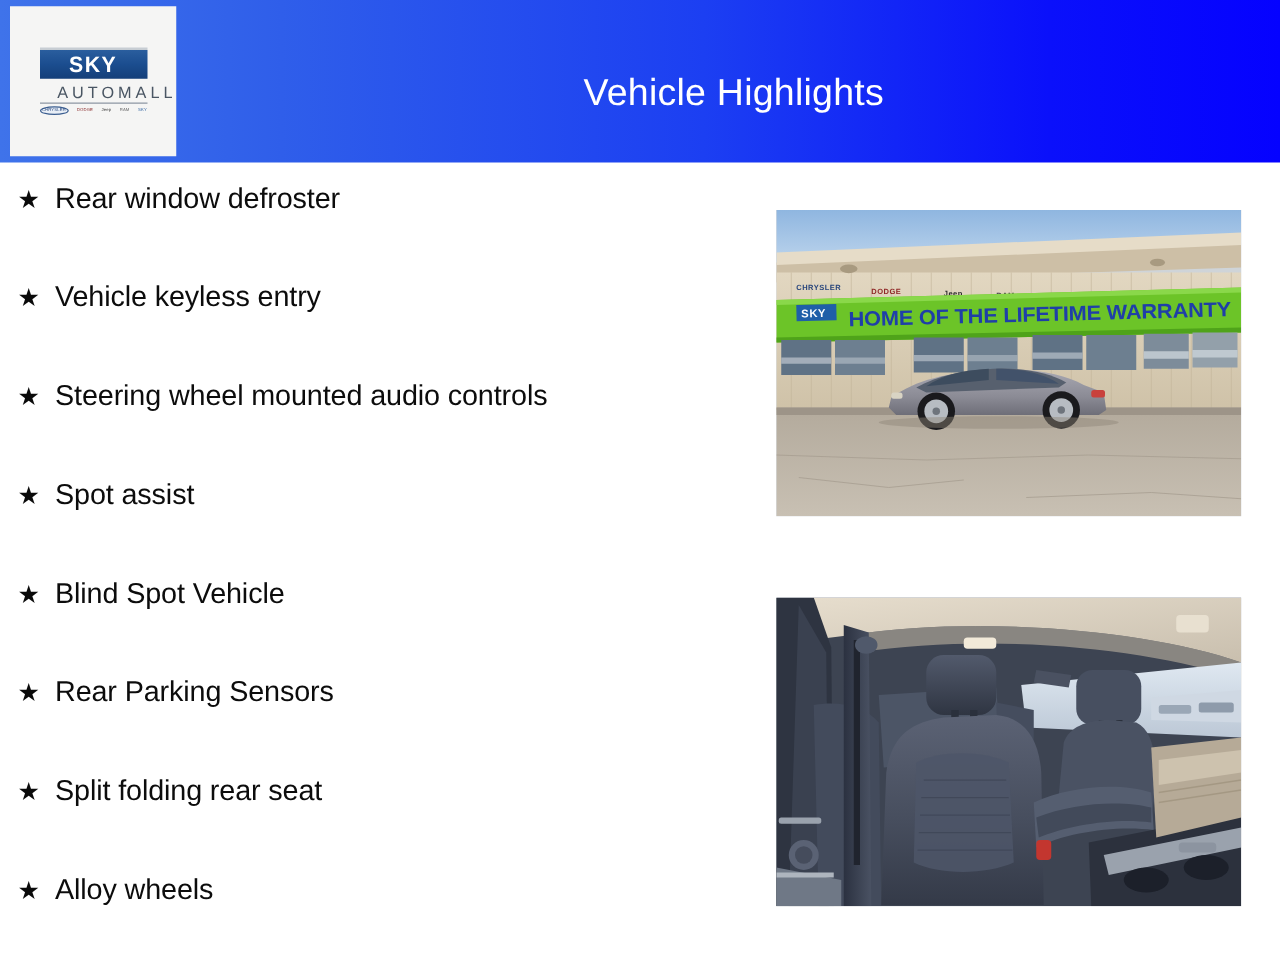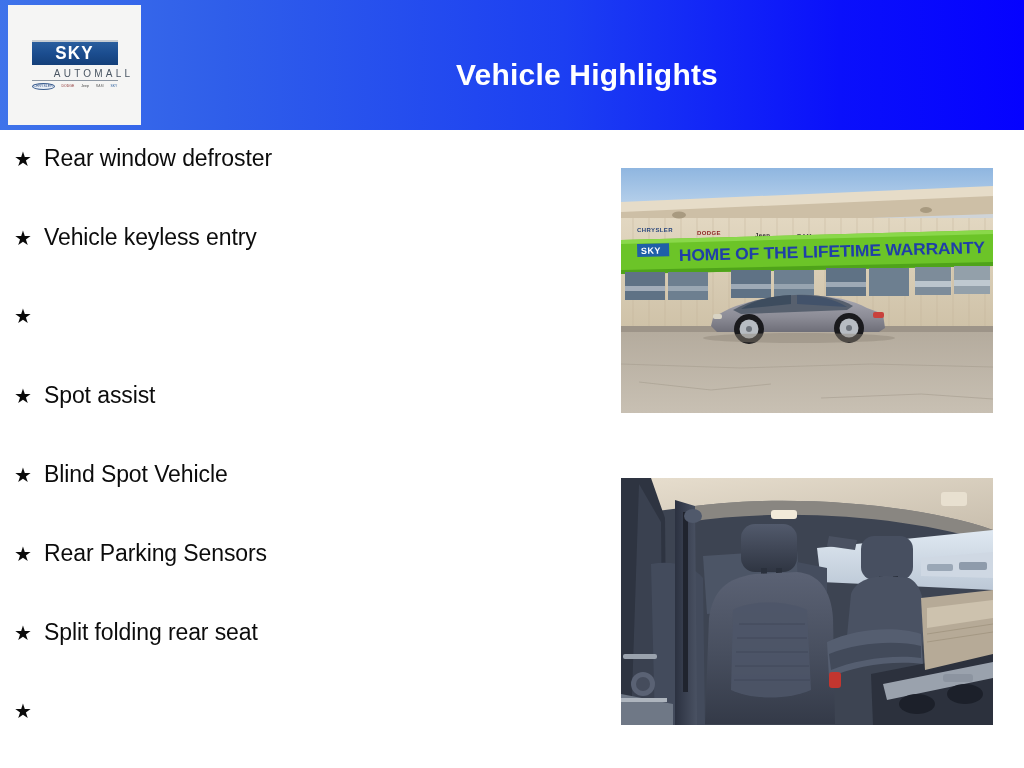--- a/index.html
+++ b/index.html
@@ -33,21 +33,21 @@
     position: absolute;
     left: 150px;
     top: 0;
     width: 874px;
     height: 150px;
     display: flex;
     align-items: center;
     justify-content: center;
     color: #ffffff;
     font-size: 30px;
-    font-weight: 700;
+    font-weight: 400;
     letter-spacing: 0.2px;
     white-space: nowrap;
   }
 
   
   .logo-box {
     position: absolute;
     left: 8px;
     top: 5px;
     width: 133px;
@@ -81,21 +81,21 @@
     font-size: 17px;
     font-weight: bold;
     letter-spacing: 1.2px;
     font-family: "Liberation Sans", sans-serif;
     transform: scaleY(1.05);
   }
 
   .logo-automall {
     margin-top: 3px;
     color: #4a5663;
-    font-size: 10px;
+    font-size: 13px;
     letter-spacing: 3.2px;
     font-weight: 500;
     text-indent: 3px;
     margin-left: 35px;
   }
 
   .logo-divider {
     width: 86px;
     height: 1px;
     background: #8d97a3;
@@ -220,20 +220,21 @@
       <span class="feature-label">Rear window defroster</span>
     </div>
 
     <div class="feature-row">
       <span class="feature-star">★</span>
       <span class="feature-label">Vehicle keyless entry</span>
     </div>
 
     <div class="feature-row">
       <span class="feature-star">★</span>
+      <span class="feature-label">Steering wheel mounted audio controls</span>
     </div>
 
     <div class="feature-row">
       <span class="feature-star">★</span>
       <span class="feature-label">Spot assist</span>
     </div>
 
     <div class="feature-row">
       <span class="feature-star">★</span>
       <span class="feature-label">Blind Spot Vehicle</span>
@@ -244,20 +245,21 @@
       <span class="feature-label">Rear Parking Sensors</span>
     </div>
 
     <div class="feature-row">
       <span class="feature-star">★</span>
       <span class="feature-label">Split folding rear seat</span>
     </div>
 
     <div class="feature-row">
       <span class="feature-star">★</span>
+      <span class="feature-label">Alloy wheels</span>
     </div>
 
   </div>
 
   <div class="photo photo-exterior">
     <svg class="photo-svg" viewBox="0 0 372 245" preserveAspectRatio="none">
       <defs>
         <linearGradient id="skyGrad" x1="0" y1="0" x2="0" y2="1">
           <stop offset="0%" stop-color="#8fb6e0"></stop>
           <stop offset="100%" stop-color="#bcd4ec"></stop>

